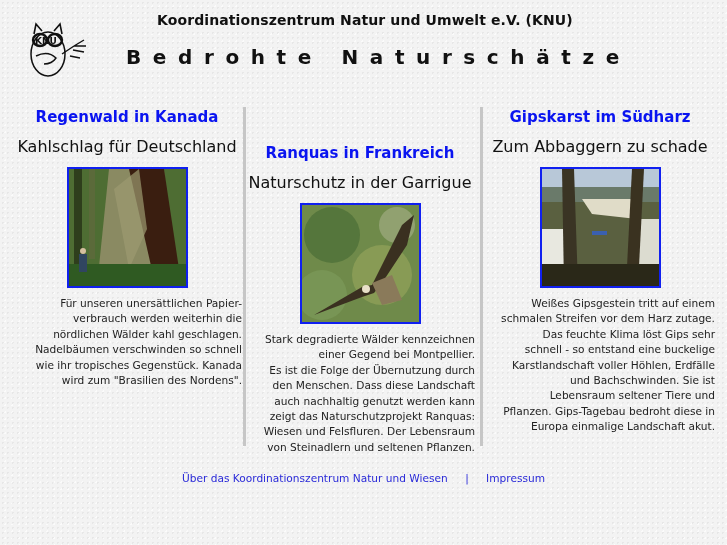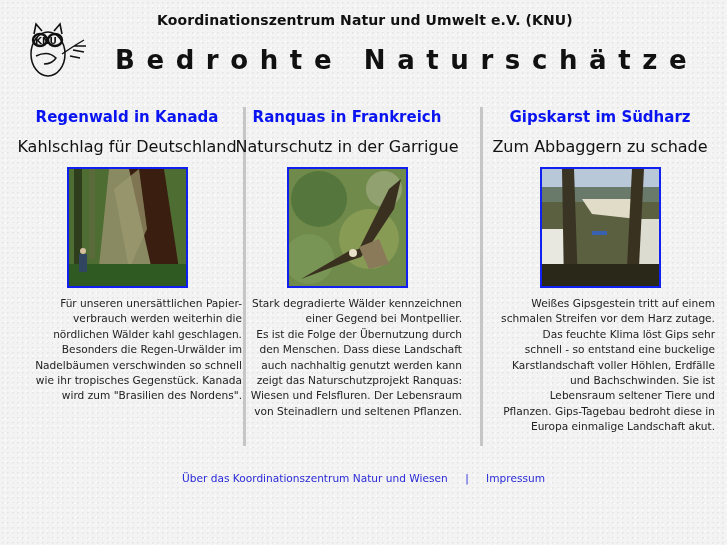--- a/index.html
+++ b/index.html
@@ -16,28 +16,28 @@
     position: relative;
   }
   .logo {
     position: absolute; left: 26px; top: 18px; width: 70px; height: 62px;
   }
   .org-title {
     position: absolute; left: 157px; top: 12px;
     font-size: 14px; font-weight: bold; letter-spacing: 0.1px; white-space: nowrap;
   }
   .page-title {
-    position: absolute; left: 115px; top: 45px;
-    font-size: 26px; font-weight: bold; letter-spacing: 11.6px; white-space: nowrap;
+    position: absolute; left: 126px; top: 45px;
+    font-size: 20px; font-weight: bold; letter-spacing: 11.6px; white-space: nowrap;
   }
   .col {
     position: absolute; top: 107px; width: 230px; text-align: center;
   }
   .col.c1 { left: 12px; }
-  .col.c2 { left: 232px; }
+  .col.c2 { left: 245px; margin-top: 36px; }
   .col.c3 { left: 485px; }
   .col h2 {
     margin: 0; font-size: 15px; font-weight: bold; color: #0a14f0;
     height: 22px; line-height: 20px; white-space: nowrap; cursor: pointer;
   }
   .col .sub {
     margin-top: 10px; font-size: 16px; line-height: 16px; color: #111; white-space: nowrap;
   }
   .photo {
     display: block; margin: 12px auto 0; width: 117px; height: 117px;
@@ -92,21 +92,20 @@
       <path d="M45 20 L70 0 L78 60 L60 100 Z" fill="#9c9a70" opacity="0.7"></path>
       <rect x="0" y="95" width="117" height="22" fill="#2f5a22"></rect>
       <circle cx="14" cy="82" r="3" fill="#d6c0a0"></circle>
       <rect x="10" y="85" width="8" height="18" fill="#304560"></rect>
     </svg>
   </div>
   <div class="text">
     <div>Für unseren unersättlichen Papier-</div>
     <div>verbrauch werden weiterhin die</div>
     <div>nördlichen Wälder kahl geschlagen.</div>
-    <div>Besonders die Regen-Urwälder im</div>
     <div>Nadelbäumen verschwinden so schnell</div>
     <div>wie ihr tropisches Gegenstück. Kanada</div>
     <div>wird zum "Brasilien des Nordens".</div>
   </div>
 </div>
 
 <div class="divider" style="left:243px;"></div>
 
 <div class="col c2">
   <h2>Ranquas in Frankreich</h2>

